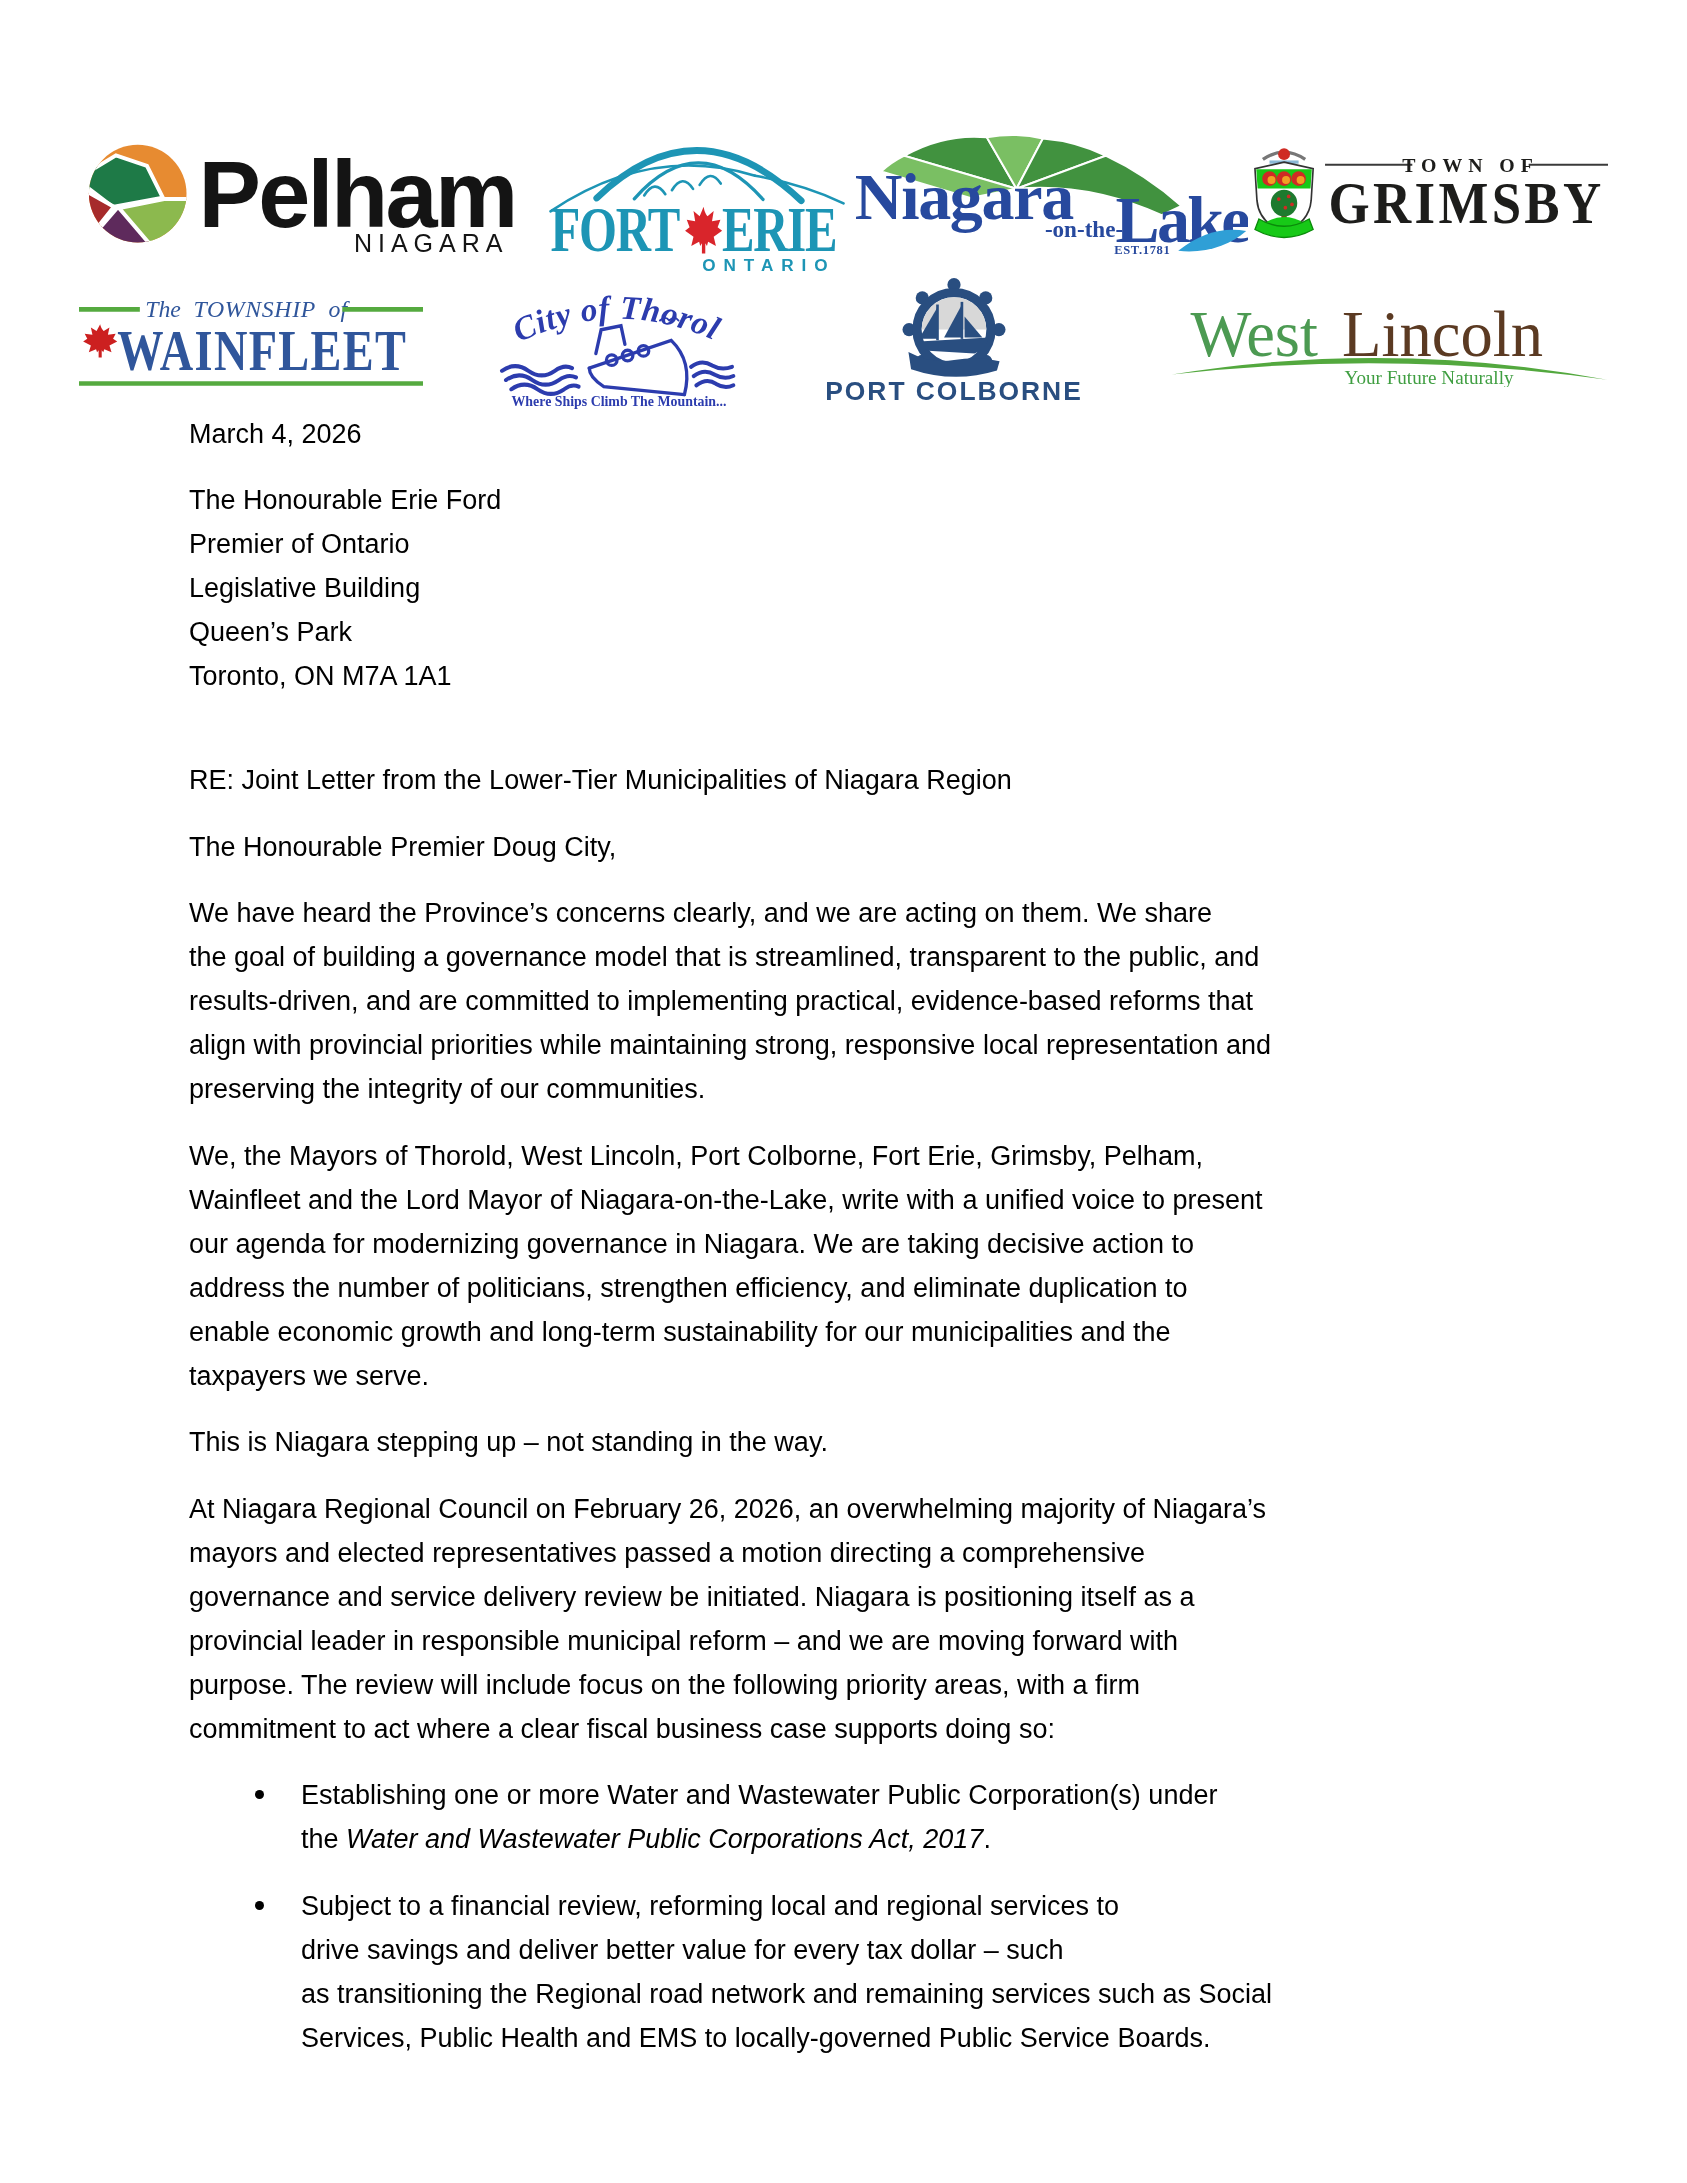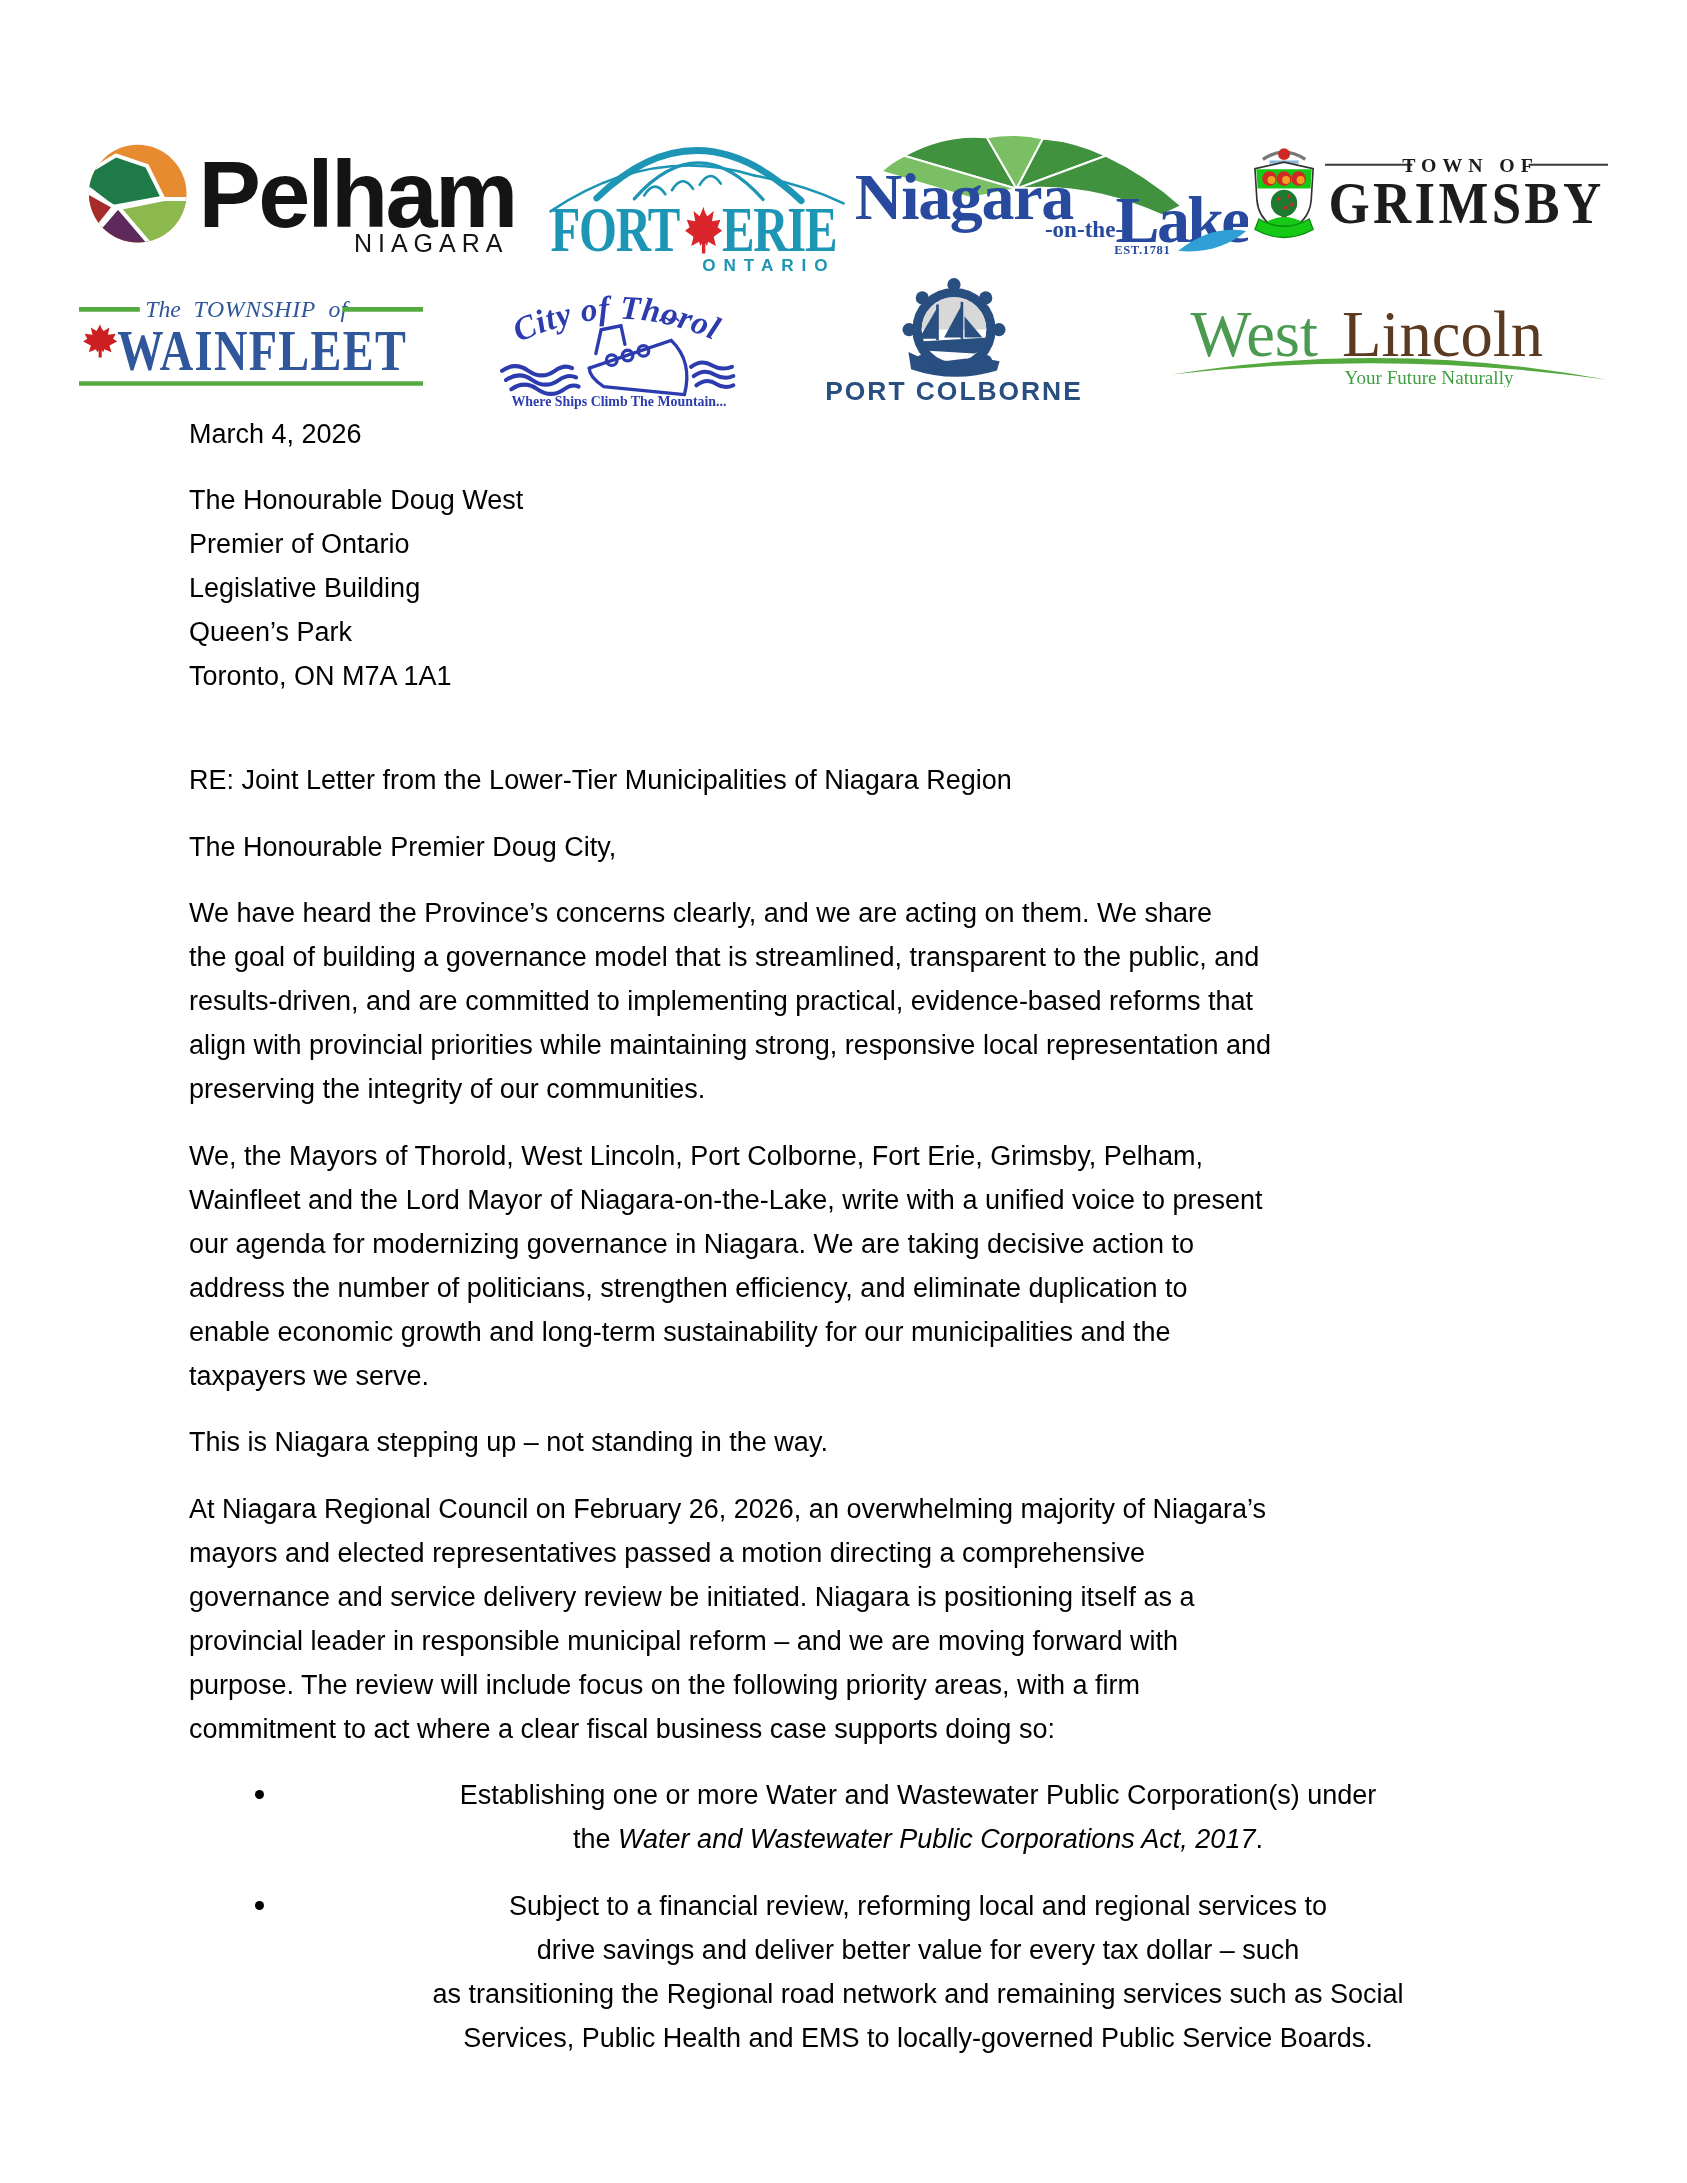--- a/index.html
+++ b/index.html
@@ -12,21 +12,21 @@
   .logo-row { display:flex; justify-content:space-between; align-items:center; padding:0 79px; }
   .row1 { margin-top:112px; height:165px; }
   .row2 { height:132px; }
   .logo-cell { flex:none; }
   svg text { user-select:none; }
   .serif { font-family:"Liberation Serif", "DejaVu Serif", serif; }
   
   .letter { padding:2.6px 152px 0 189px; font-size:27px; line-height:44px; }
   .letter p { margin:0 0 22.5px 0; white-space:pre-line; }
   .subject { font-weight:normal; margin-top:60px !important; }
-  ul.bullets { list-style:none; margin:0; padding:0;text-align:center; }
+  ul.bullets { list-style:none; margin:0; padding:0; }
   ul.bullets li { display:flex; padding-left:66px; margin-bottom:23px; }
   .dot-col { width:46px; flex:none; }
   .dot-glyph { display:block; width:9.3px; height:9.3px; border-radius:50%; background:#000; margin-top:17px; }
   .bullet-text { flex:1; }
   .pre { white-space:pre-line; }
 </style>
 </head>
 <body>
 
 <div class="page">
@@ -202,21 +202,21 @@
           <text class="serif" x="390" y="131" text-anchor="middle" font-size="29" fill="#3f9e41">Your Future Naturally</text>
         </svg>
       </div>
     </div>
   </header>
 
   <main class="letter">
 
     <p>March 4, 2026</p>
 
-    <p>The Honourable Doug West
+    <p>The Honourable Erie Ford
 Premier of Ontario
 Legislative Building
 Queen’s Park
 Toronto, ON M7A 1A1</p>
 
     <p class="subject">RE: Joint Letter from the Lower-Tier Municipalities of Niagara Region</p>
 
     <p>The Honourable Premier Doug City,</p>
 
     <p>We have heard the Province’s concerns clearly, and we are acting on them. We share

